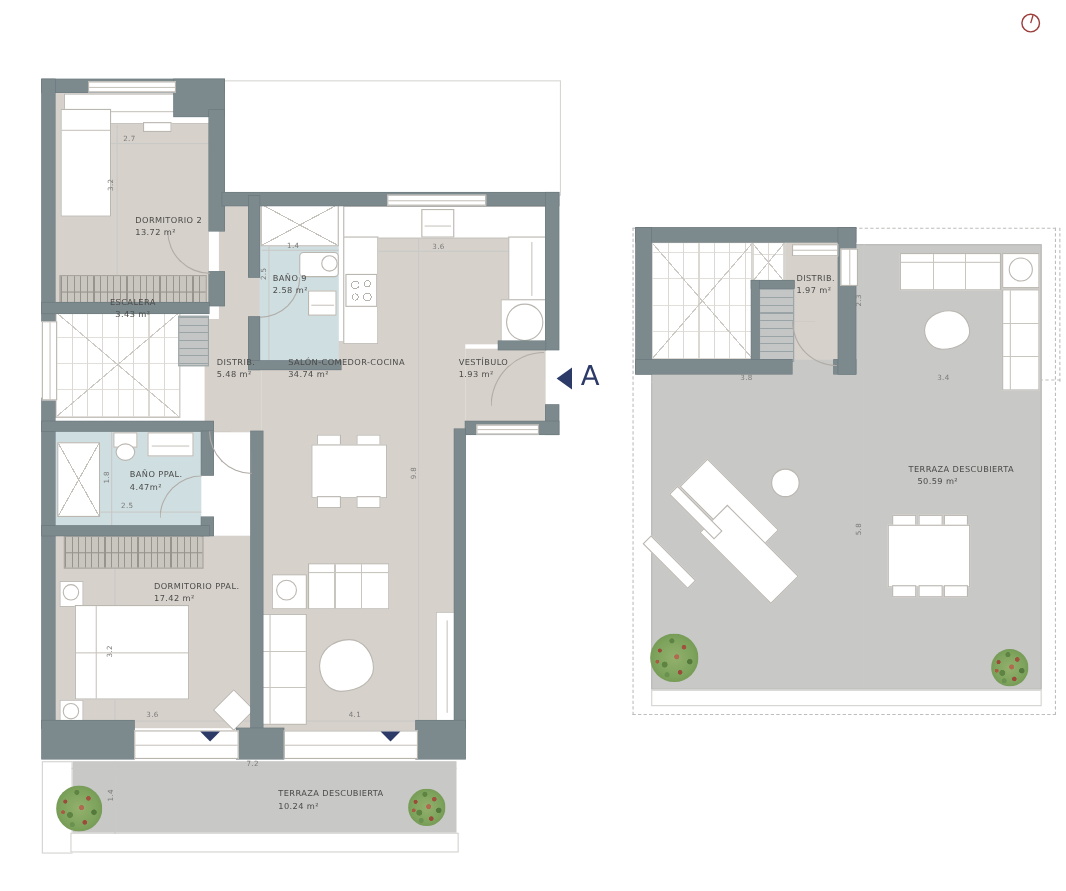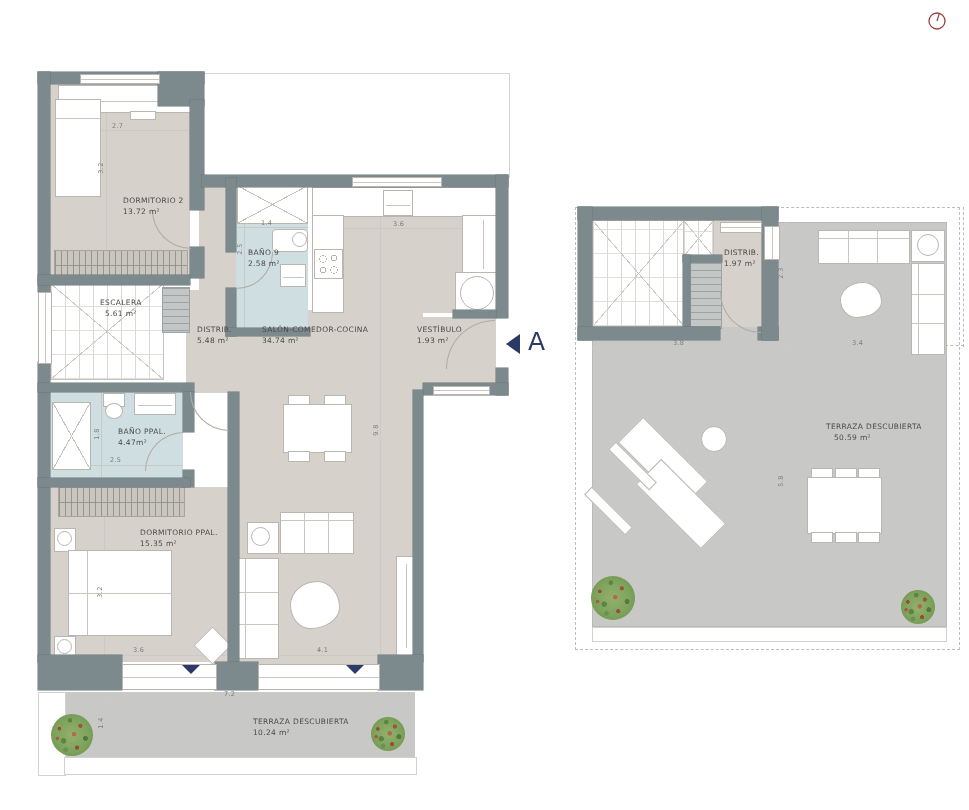--- a/index.html
+++ b/index.html
@@ -216,43 +216,43 @@
     <div class="plant" style="left:371px;top:717px;width:34px;height:34px"></div>
 
     <div class="room-label" style="left:123px;top:196px">
       <div>DORMITORIO 2</div>
       <div>13.72 m²</div>
     </div>
     <div class="room-label" style="left:248px;top:248px">
       <div>BAÑO 9</div>
       <div>2.58 m²</div>
     </div>
-    <div class="room-label" style="left:100px;top:298px;text-align:center">
+    <div class="room-label" style="left:100px;top:270px;text-align:center">
       <div>ESCALERA</div>
-      <div>5.61 m²</div>
+      <div>3.43 m²</div>
     </div>
     <div class="room-label" style="left:197px;top:325px">
       <div>DISTRIB.</div>
       <div>5.48 m²</div>
     </div>
     <div class="room-label" style="left:262px;top:325px">
       <div>SALÓN-COMEDOR-COCINA</div>
       <div>34.74 m²</div>
     </div>
     <div class="room-label" style="left:417px;top:325px">
       <div>VESTÍBULO</div>
       <div>1.93 m²</div>
     </div>
     <div class="room-label" style="left:118px;top:427px">
       <div>BAÑO PPAL.</div>
       <div>4.47m²</div>
     </div>
     <div class="room-label" style="left:140px;top:528px">
       <div>DORMITORIO PPAL.</div>
-      <div>15.35 m²</div>
+      <div>17.42 m²</div>
     </div>
     <div class="room-label" style="left:253px;top:717px">
       <div>TERRAZA DESCUBIERTA</div>
       <div>10.24 m²</div>
     </div>
 
     <div class="dim" style="left:112px;top:122px">2.7</div>
     <div class="dim v" style="left:101px;top:168px">3.2</div>
     <div class="dim" style="left:261px;top:219px">1.4</div>
     <div class="dim v" style="left:240px;top:249px">2.5</div>

